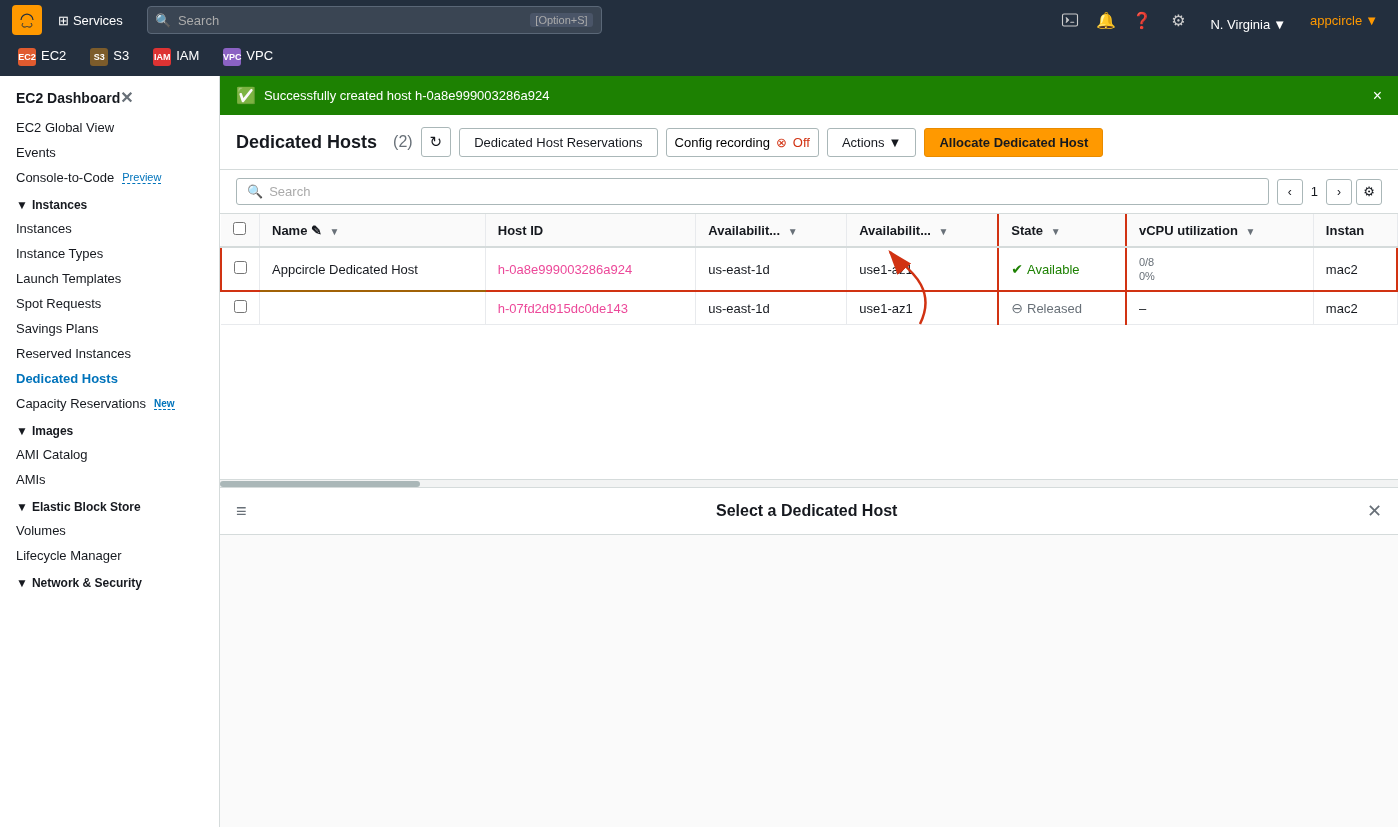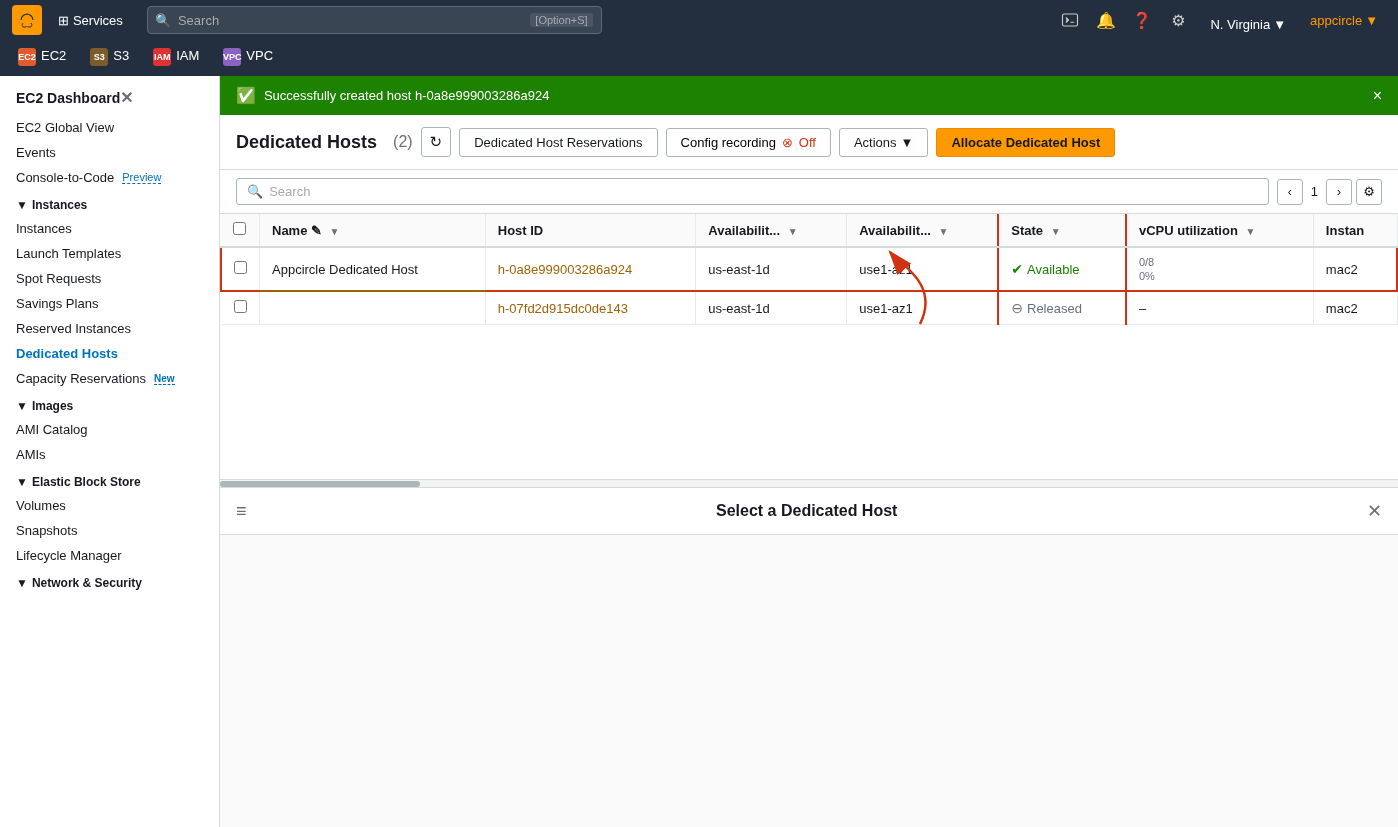--- a/index.html
+++ b/index.html
@@ -202,21 +202,21 @@
       white-space: nowrap;
     }
     .btn-primary {
       background: #ff9900;
       border-color: #e88b00;
       color: #16191f;
       font-weight: 600;
     }
     .config-btn {
       display: flex; align-items: center; gap: 6px;
-      padding: 6px 14px;
+      padding: 6px 8px;
       border-radius: 3px;
       border: 1px solid #aab7b8;
       background: #fff;
       cursor: pointer;
       font-size: 13px;
     }
     .config-off { color: #d13212; }
 
     .search-row {
       padding: 8px 16px;
@@ -276,21 +276,21 @@
       white-space: nowrap;
       user-select: none;
     }
     .data-table th .sort-icon { color: #687078; font-size: 10px; margin-left: 4px; }
     .data-table td {
       border-bottom: 1px solid #e8eaed;
       border-right: 1px solid #e8eaed;
       padding: 8px 12px;
       vertical-align: middle;
     }
-    .link-text { color: #a16207; cursor: pointer; text-decoration: none; }
+    .link-text { color: #ec4899; cursor: pointer; text-decoration: none; }
     .status-available { color: #1d8102; display: flex; align-items: center; gap: 4px; }
     .status-released { color: #687078; display: flex; align-items: center; gap: 4px; }
     .check-col { width: 32px; text-align: center; }
 
     
     .bottom-panel {
       background: #fff;
       border-top: 1px solid #d5dbdb;
       height: 340px;
       flex-shrink: 0;
@@ -429,20 +429,23 @@
     </div>
 
     <div class="sidebar-section">
       <span>▼</span>
       <span>Instances</span>
     </div>
     <div class="sidebar-item">
         <span>Instances</span>
       </div>
     <div class="sidebar-item">
+        <span>Instance Types</span>
+      </div>
+    <div class="sidebar-item">
         <span>Launch Templates</span>
       </div>
     <div class="sidebar-item">
         <span>Spot Requests</span>
       </div>
     <div class="sidebar-item">
         <span>Savings Plans</span>
       </div>
     <div class="sidebar-item">
         <span>Reserved Instances</span>
@@ -465,23 +468,20 @@
     <div class="sidebar-item">
         <span>AMIs</span>
       </div>
 
     <div class="sidebar-section">
       <span>▼</span>
       <span>Elastic Block Store</span>
     </div>
     <div class="sidebar-item">
         <span>Volumes</span>
-      </div>
-    <div class="sidebar-item">
-        <span>Snapshots</span>
       </div>
     <div class="sidebar-item">
         <span>Lifecycle Manager</span>
       </div>
 
     <div class="sidebar-section">
       <span>▼</span>
       <span>Network &amp; Security</span>
     </div>
   </div>

